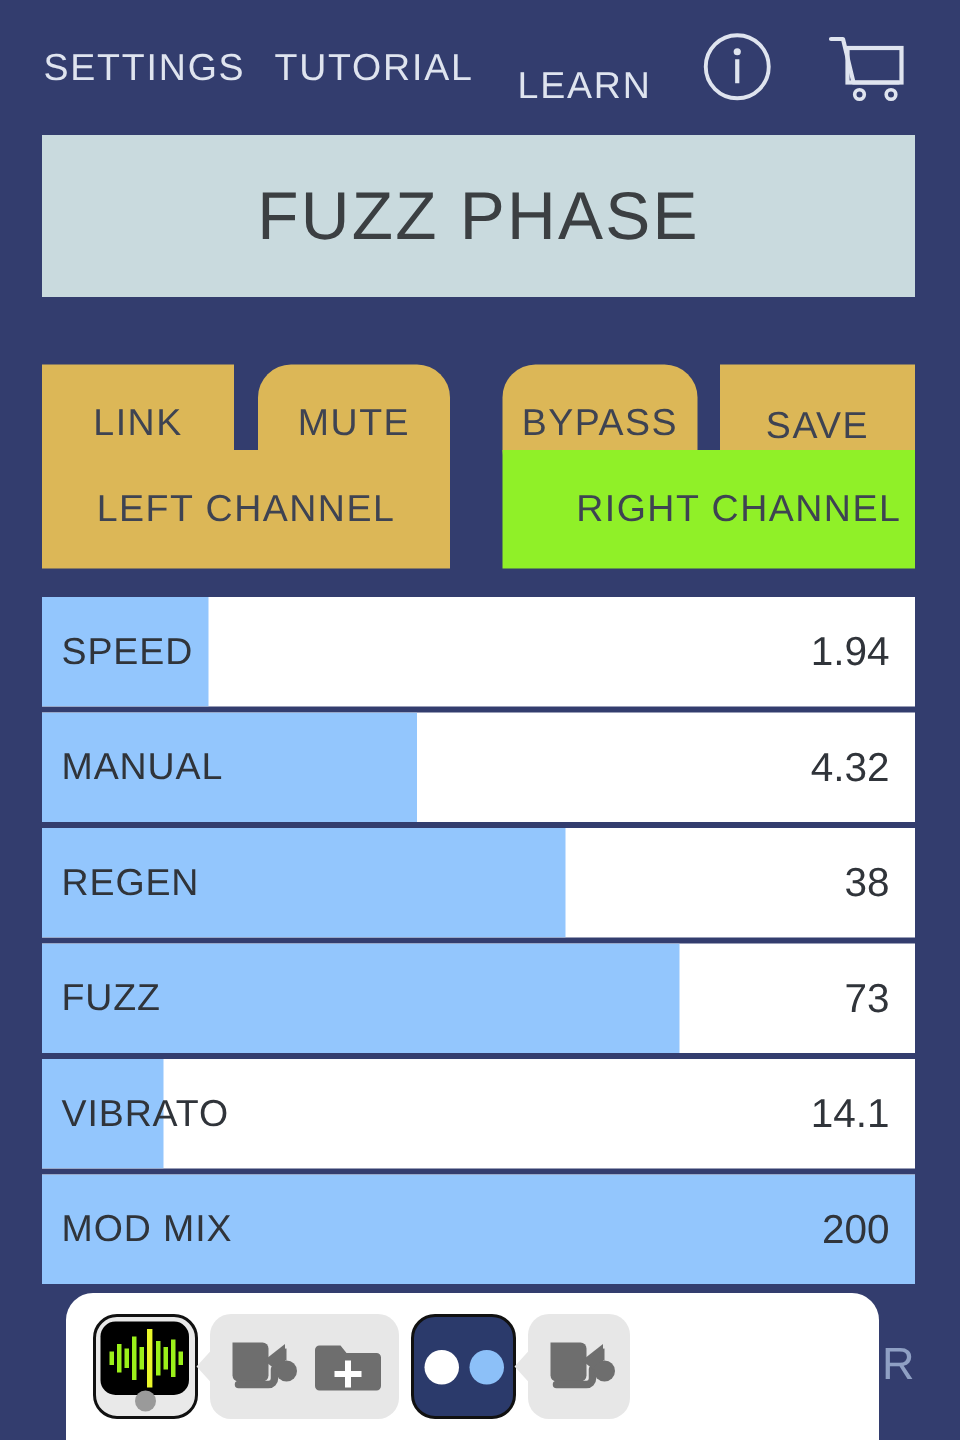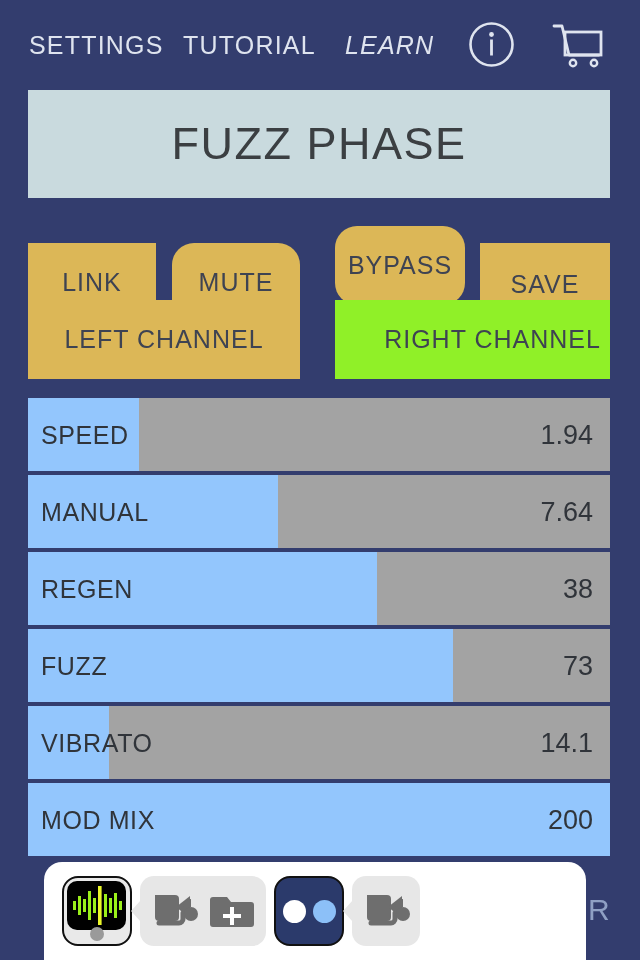--- a/index.html
+++ b/index.html
@@ -23,21 +23,21 @@
   }
   .nav-link {
     color: #dfe4ef;
     font-size: 25px;
     letter-spacing: 1.2px;
     font-weight: 300;
     white-space: nowrap;
   }
   .nav-settings { position: absolute; left: 29px;  top: 31px; }
   .nav-tutorial { position: absolute; left: 183px; top: 31px; }
-  .nav-learn    { position: absolute; left: 345px; top: 31px; font-style: italic; }
+  .nav-learn    { position: absolute; left: 345px; top: 43px; }
 
   .info-icon {
     position: absolute; left: 468px; top: 21px;
     width: 47px; height: 47px;
   }
   .cart-icon {
     position: absolute; left: 551px; top: 21px;
     width: 54px; height: 48px;
   }
 
@@ -61,21 +61,21 @@
     background: #dcb757;
     display: flex; align-items: center; justify-content: center;
     color: #3e4352;
     font-size: 25px;
     font-weight: 300;
     letter-spacing: 1px;
     margin-top: 35px;
   }
   .btn-link   { left: 28px;  top: 208px; width: 128px; height: 79px; }
   .btn-mute   { left: 172px; top: 208px; width: 128px; height: 79px; border-radius: 22px; }
-  .btn-bypass { left: 335px; top: 191px; width: 130px; height: 79px; border-radius: 22px; }
+  .btn-bypass { left: 335px; top: 208px; width: 130px; height: 79px; border-radius: 22px; }
   .btn-save   { left: 480px; top: 208px; width: 130px; height: 82px; }
 
   .chan {
     position: absolute;
     display: flex; align-items: center; justify-content: center;
     color: #3e4352;
     font-size: 25px;
     font-weight: 300;
     letter-spacing: 1px;
     top: 300px; height: 79px;
@@ -84,21 +84,21 @@
   .chan-right { left: 335px; width: 275px; background: #90f028; padding-left: 40px; }
 
   
   .sliders {
     position: absolute; left: 28px; top: 398px;
     width: 582px;
   }
   .slider-row {
     position: relative;
     width: 582px; height: 73px;
-    background: #a3a3a3;
+    background: #ffffff;
     margin-bottom: 4px;
     overflow: hidden;
   }
   .slider-fill {
     position: absolute; left: 0; top: 0; bottom: 0;
     background: #93c6fd;
   }
   .slider-label {
     position: absolute; left: 13px; top: 50%;
     transform: translateY(-50%);
@@ -230,21 +230,21 @@
 
   <div class="sliders" id="slider-list">
       <div class="slider-row">
         <div class="slider-fill" style="width: 19%;"></div>
         <div class="slider-label">SPEED</div>
         <div class="slider-value">1.94</div>
       </div>
       <div class="slider-row">
         <div class="slider-fill" style="width: 43%;"></div>
         <div class="slider-label">MANUAL</div>
-        <div class="slider-value">7.64</div>
+        <div class="slider-value">4.32</div>
       </div>
       <div class="slider-row">
         <div class="slider-fill" style="width: 60%;"></div>
         <div class="slider-label">REGEN</div>
         <div class="slider-value">38</div>
       </div>
       <div class="slider-row">
         <div class="slider-fill" style="width: 73%;"></div>
         <div class="slider-label">FUZZ</div>
         <div class="slider-value">73</div>

